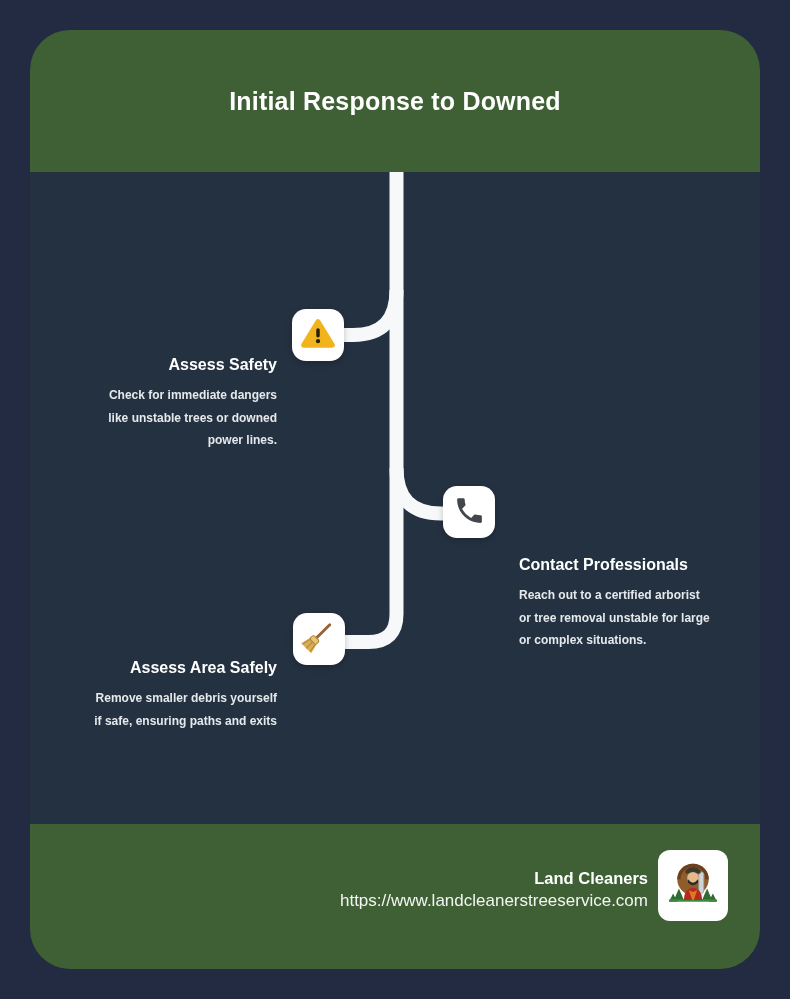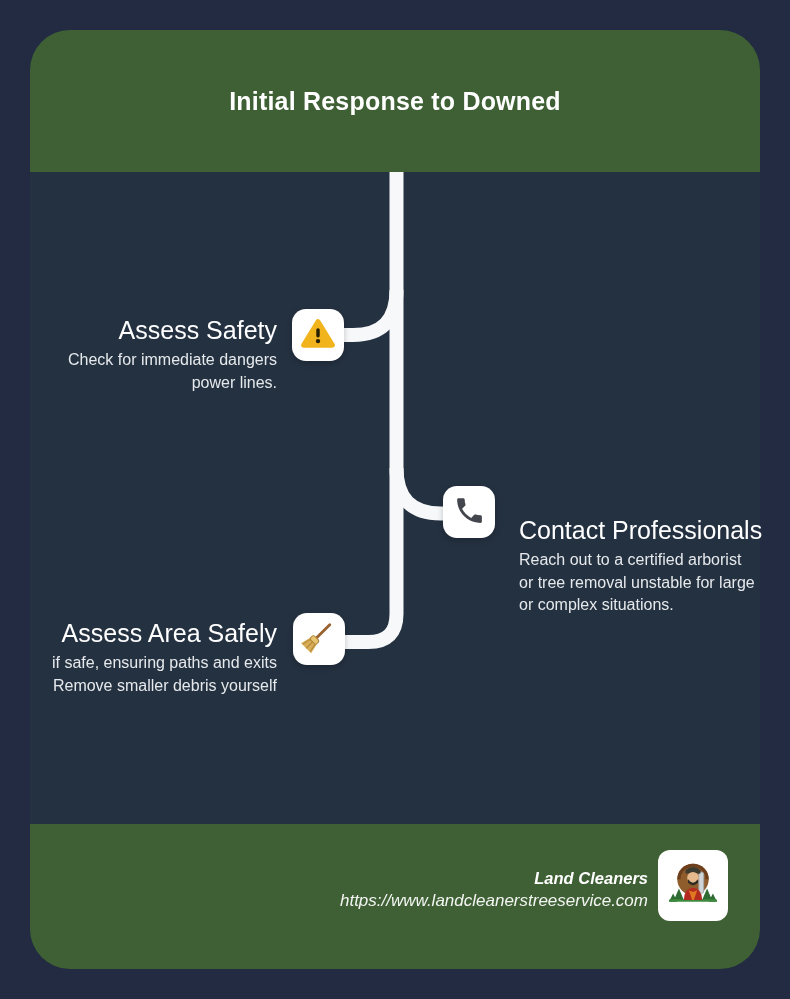--- a/index.html
+++ b/index.html
@@ -37,32 +37,32 @@
   .node{
     position:absolute;width:52px;height:52px;background:var(--node-bg);
     border-radius:14px;display:flex;align-items:center;justify-content:center;
     box-shadow:0 2px 6px rgba(0,0,0,.22);
   }
   .node-warning{left:292px;top:309px;}
   .node-phone{left:443px;top:486px;}
   .node-broom{left:293px;top:613px;}
   .step{position:absolute;}
   .step .step-title{
-    color:var(--title-text);font-size:25px;font-weight:normal;line-height:24px;
+    color:var(--title-text);font-size:16px;font-weight:bold;line-height:24px;margin-top:35px;
   }
   .step .step-body{margin-top:7px;}
   .step .body-line{
-    color:var(--body-text);font-size:16px;line-height:22.5px;white-space:nowrap;
+    color:var(--body-text);font-size:12px;line-height:22.5px;white-space:nowrap;font-weight:bold;
   }
   .step-1{left:40px;top:318px;width:237px;text-align:right;}
   .step-2{left:519px;top:518px;width:250px;text-align:left;}
   .step-3{left:40px;top:621px;width:237px;text-align:right;}
   .footer{
     position:absolute;left:30px;top:824px;width:730px;height:145px;
-    background:var(--accent-green);border-radius:0 0 40px 40px;font-style:italic;
+    background:var(--accent-green);border-radius:0 0 40px 40px;
   }
   .brand{position:absolute;right:112px;top:43px;text-align:right;}
   .brand-name{color:var(--title-text);font-size:16.5px;font-weight:bold;line-height:22px;}
   .website-url{color:#F3F5F2;font-size:17px;line-height:24px;}
   .logo-box{
     position:absolute;right:32px;top:26px;width:70px;height:71px;
     background:var(--node-bg);border-radius:12px;
     display:flex;align-items:center;justify-content:center;
   }
 </style>
@@ -81,20 +81,21 @@
   </svg>
 
   <div class="header">
     <div class="title-line">Initial Response to Downed</div>
   </div>
 
   <div class="step step-1">
     <div class="step-title">Assess Safety</div>
     <div class="step-body">
       <div class="body-line">Check for immediate dangers</div>
+      <div class="body-line">like unstable trees or downed</div>
       <div class="body-line">power lines.</div>
     </div>
   </div>
   <div class="node node-warning">
     <span>
       <svg width="36" height="36" viewBox="0 0 48 48" xmlns="http://www.w3.org/2000/svg">
         <polygon points="24,9 43,40 5,40" fill="#F2B41C" stroke="#F2B41C" stroke-width="7" stroke-linejoin="round"></polygon>
         <rect x="21.7" y="17.5" width="4.6" height="12.5" rx="2.3" fill="#241F04"></rect>
         <circle cx="24" cy="34.8" r="2.9" fill="#241F04"></circle>
       </svg>
@@ -113,22 +114,22 @@
     <div class="step-body">
       <div class="body-line">Reach out to a certified arborist</div>
       <div class="body-line">or tree removal unstable for large</div>
       <div class="body-line">or complex situations.</div>
     </div>
   </div>
 
   <div class="step step-3">
     <div class="step-title">Assess Area Safely</div>
     <div class="step-body">
+      <div class="body-line">Remove smaller debris yourself</div>
       <div class="body-line">if safe, ensuring paths and exits</div>
-      <div class="body-line">Remove smaller debris yourself</div>
     </div>
   </div>
   <div class="node node-broom">
     <span>
       <svg width="38" height="38" viewBox="0 0 48 48" xmlns="http://www.w3.org/2000/svg">
         <g transform="translate(24,22) rotate(45)">
           <rect x="-1.8" y="-21" width="3.6" height="27" rx="1.8" fill="#9A6230"></rect>
           <polygon points="-6,10 6,10 9,23 -9,23" fill="#D8AD55"></polygon>
           <path d="M-4.5 12 L-6.5 22 M0 12 L0 23 M4.5 12 L6.5 22" stroke="#B08A3C" stroke-width="1.4" fill="none"></path>
           <rect x="-5.5" y="4.5" width="11" height="7" rx="2.5" fill="#E6C471" stroke="#A87F34" stroke-width="1.2"></rect>

